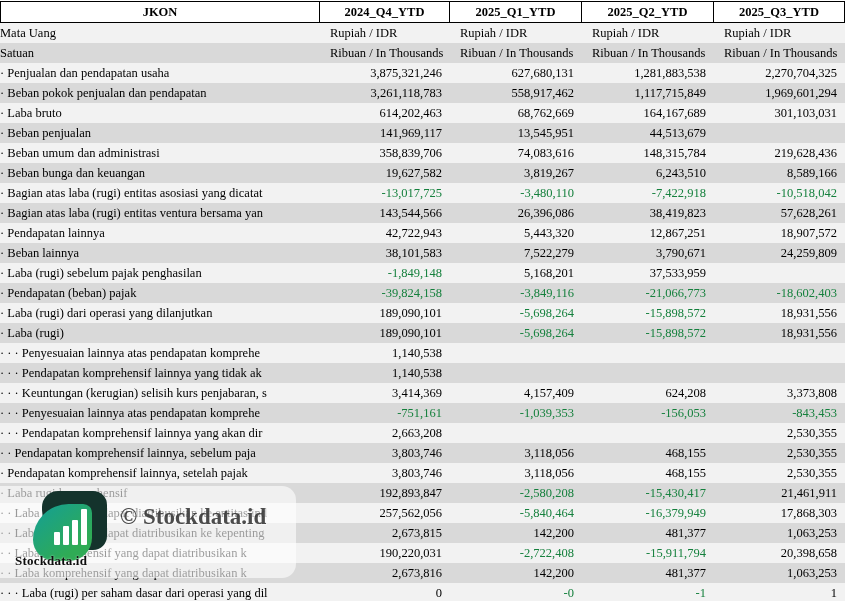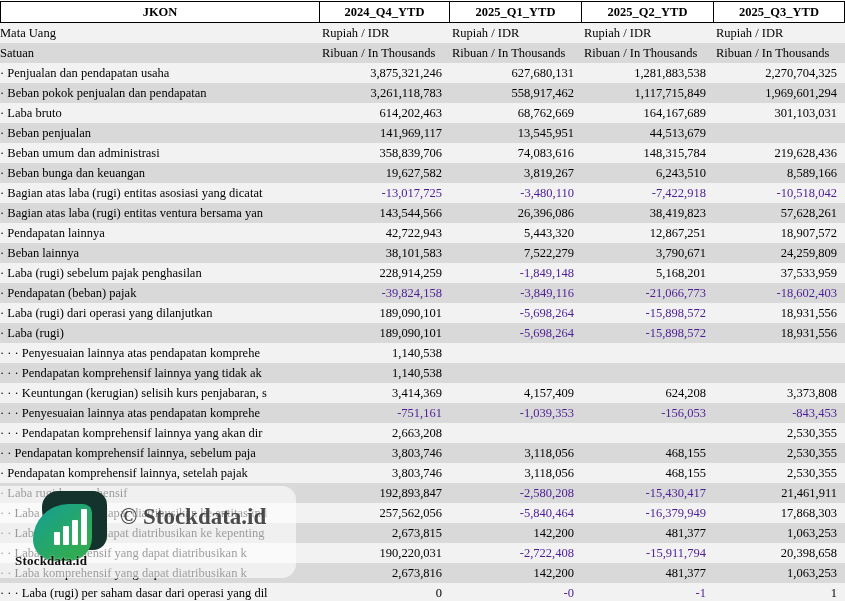--- a/index.html
+++ b/index.html
@@ -30,22 +30,22 @@
   .body-row{height:20px;}
   .body-row.light{background:#f2f2f2;}
   .body-row.dark{background:#d9d9d9;}
   .cell{
     line-height:20px;
     overflow:hidden;
     white-space:nowrap;
   }
   .cell.label{}
   .cell.num{text-align:right;padding-right:8px;}
-  .cell.txt{text-align:left;padding-left:2px;}
-  .cell.neg{color:#4c1d95;}
+  .cell.txt{text-align:left;padding-left:2px;margin-left:8px;}
+  .cell.neg{color:#15803d;}
   
   .wm-overlay{
     position:absolute;left:0;top:486px;width:296px;height:92px;
     background:rgba(255,255,255,0.6);
     border-radius:0 14px 14px 0;
     pointer-events:none;
   }
   .wm-logo{position:absolute;left:33px;top:491px;width:74px;height:70px;pointer-events:none;}
   .lg-dark{
     position:absolute;left:9px;top:0;width:65px;height:59px;
@@ -171,21 +171,20 @@
       </div>
       <div class="grid-row body-row dark">
         <div class="cell label">· Beban lainnya</div>
         <div class="cell num">38,101,583</div>
         <div class="cell num">7,522,279</div>
         <div class="cell num">3,790,671</div>
         <div class="cell num">24,259,809</div>
       </div>
       <div class="grid-row body-row light">
         <div class="cell label">· Laba (rugi) sebelum pajak penghasilan</div>
-        <div class="cell num">228,914,259</div>
         <div class="cell num neg">-1,849,148</div>
         <div class="cell num">5,168,201</div>
         <div class="cell num">37,533,959</div>
       </div>
       <div class="grid-row body-row dark">
         <div class="cell label">· Pendapatan (beban) pajak</div>
         <div class="cell num neg">-39,824,158</div>
         <div class="cell num neg">-3,849,116</div>
         <div class="cell num neg">-21,066,773</div>
         <div class="cell num neg">-18,602,403</div>

